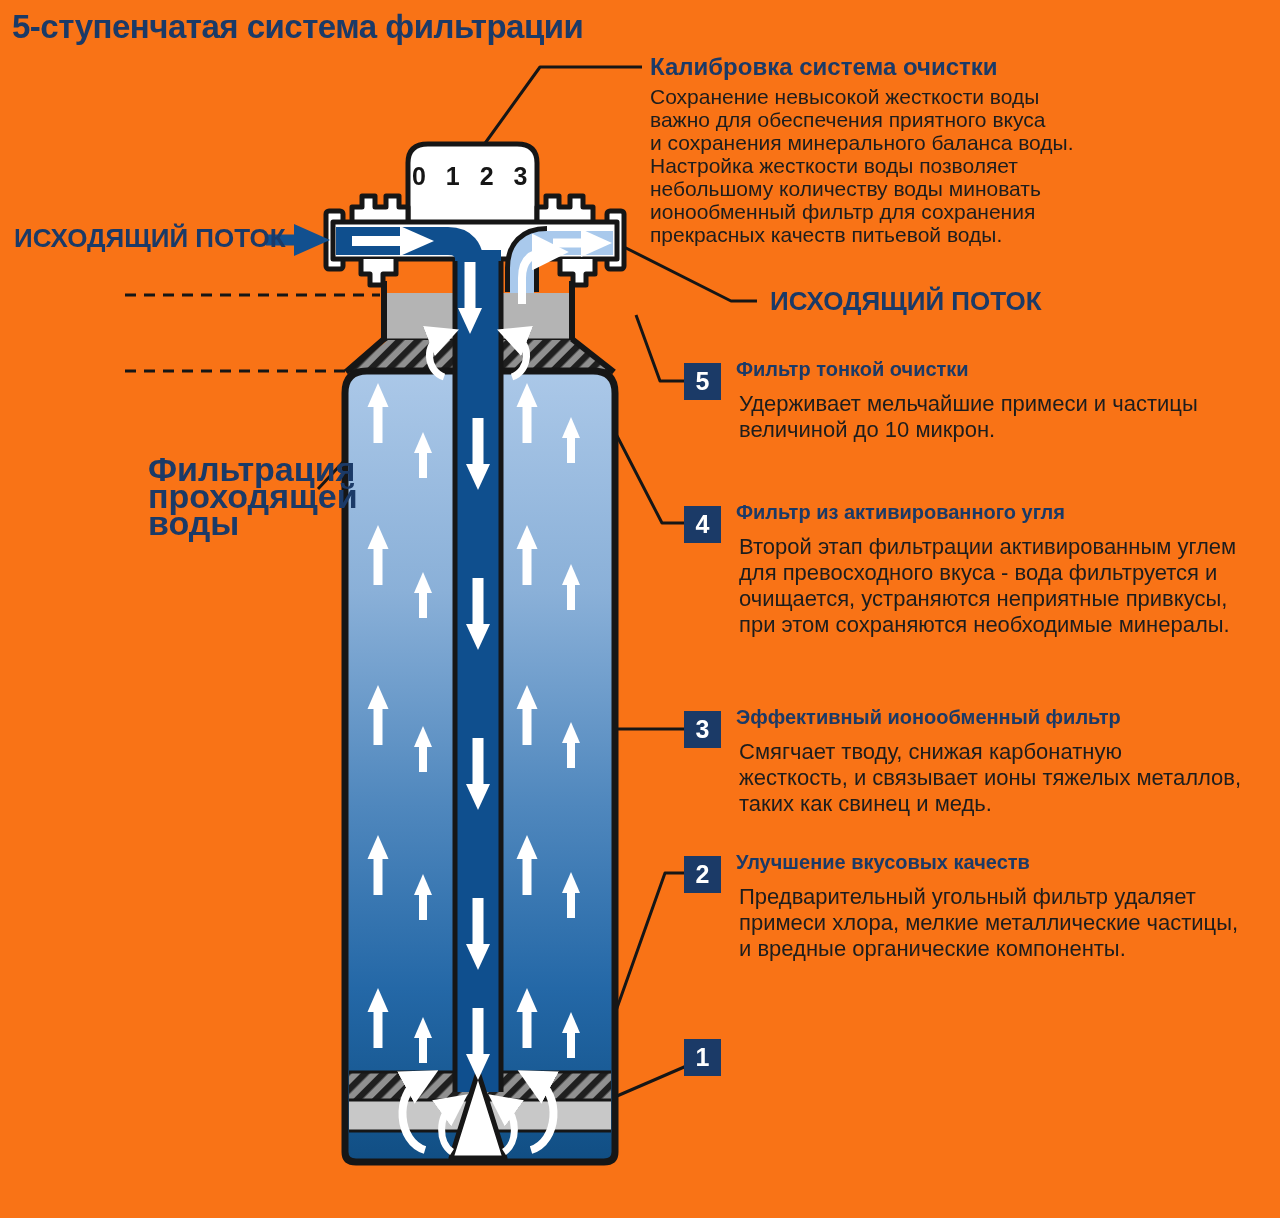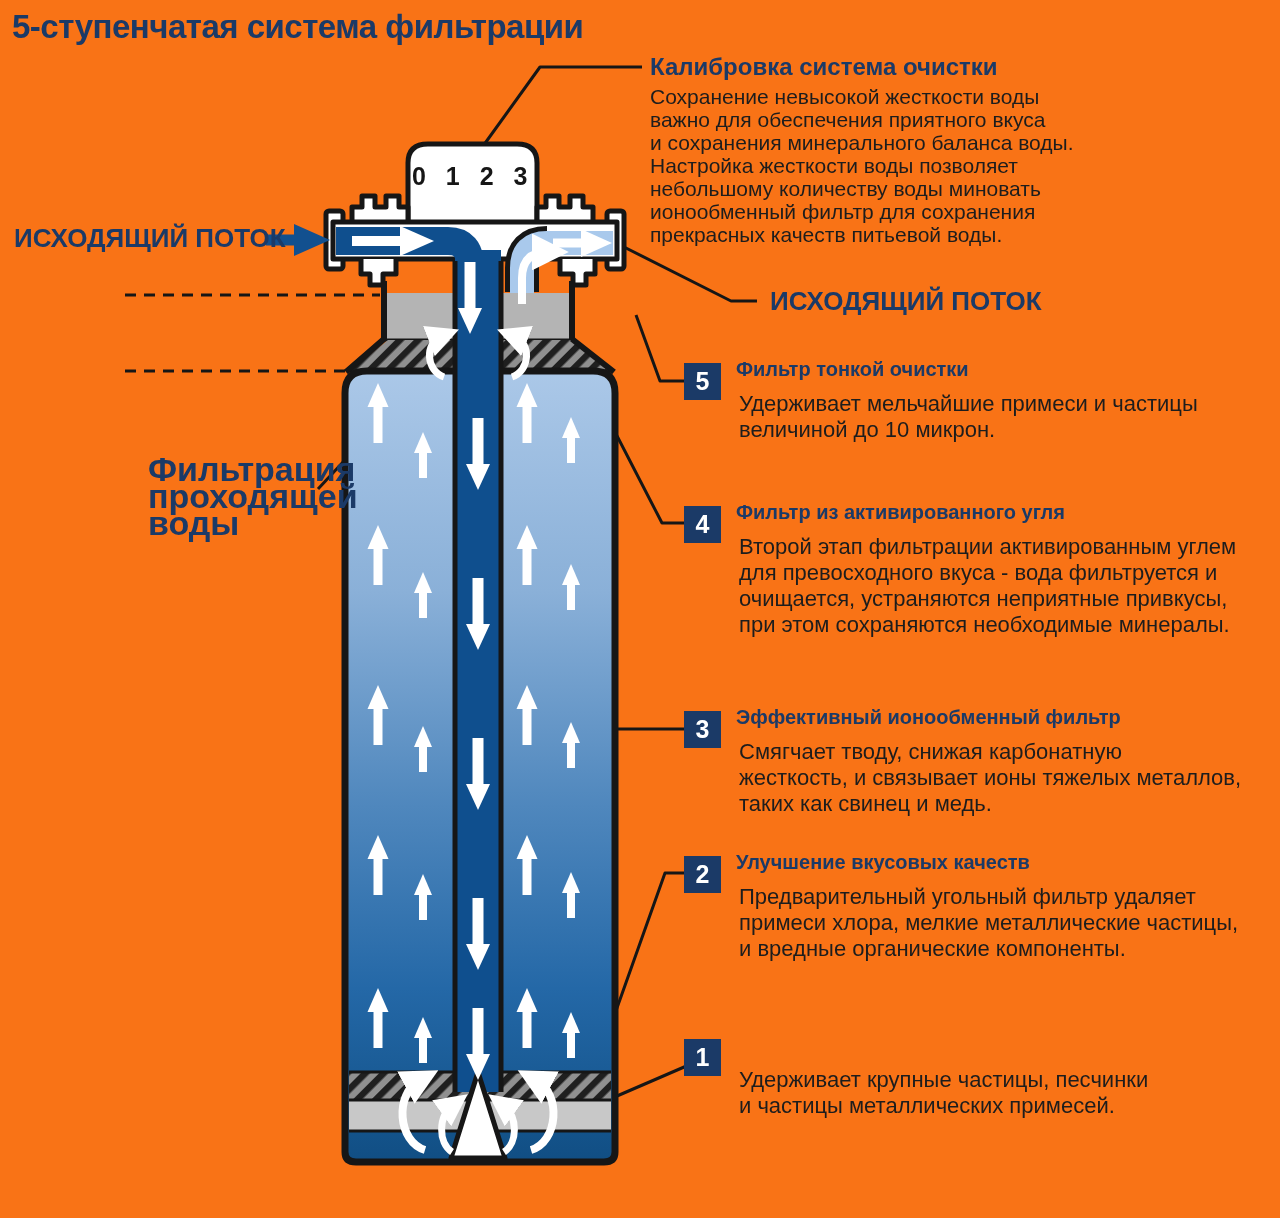--- a/index.html
+++ b/index.html
@@ -231,17 +231,15 @@
     <div class="s-head">Улучшение вкусовых качеств</div>
     <div class="s-body">Предварительный угольный фильтр удаляет
 примеси хлора, мелкие металлические частицы,
 и вредные органические компоненты.</div>
   </div>
 
   <div class="stage" style="top:1039px">
     <div class="badge">
         <span>1</span>
       </div>
-    <div class="s-body">Удерживает крупные частицы, песчинки
-и частицы металлических примесей.</div>
   </div>
 
 </div>
 
 </body></html>

